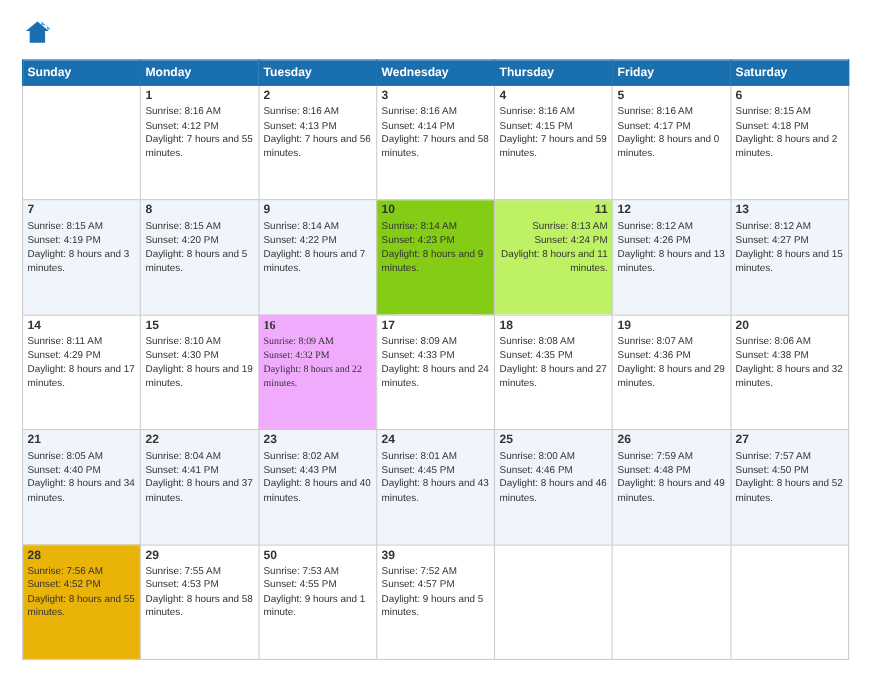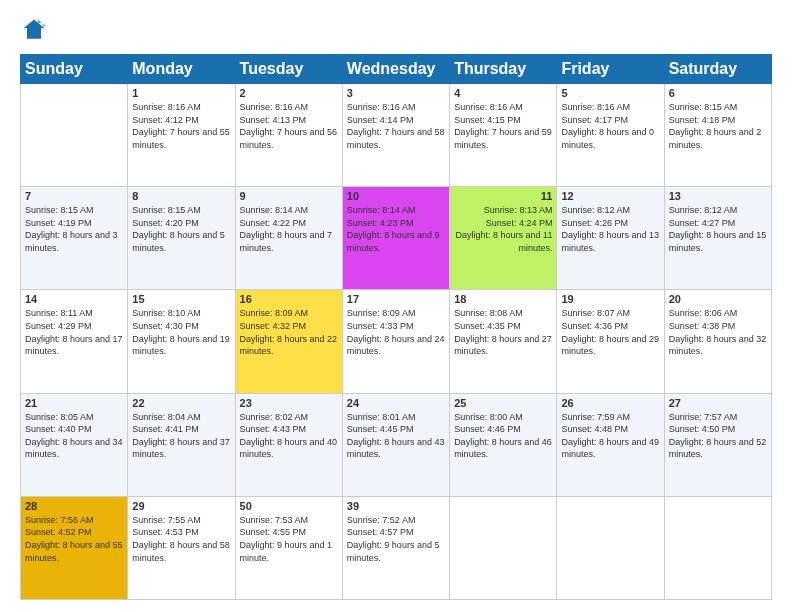--- a/index.html
+++ b/index.html
@@ -55,21 +55,21 @@
     .calendar {
       flex: 1;
       border: 1px solid #ccc;
       border-collapse: collapse;
       width: 100%;
       table-layout: fixed;
     }
     .calendar th {
       background-color: #1a6faf;
       color: #fff;
-      font-size: 16px;
+      font-size: 11px;
       font-weight: bold;
       padding: 5px 4px;
       text-align: left;
       border: 1px solid #1a6faf;
     }
     .calendar td {
       vertical-align: top;
       border: 1px solid #ccc;
       padding: 3px 4px;
       font-size: 9.5px;
@@ -163,21 +163,21 @@
             <div class="cell-text">Sunrise: 8:15 AM<br>Sunset: 4:19 PM<br>Daylight: 8 hours and 3 minutes.</div>
           </td>
           <td style="background-color: rgb(240, 245, 251);">
             <span class="day-number">8</span>
             <div class="cell-text">Sunrise: 8:15 AM<br>Sunset: 4:20 PM<br>Daylight: 8 hours and 5 minutes.</div>
           </td>
           <td style="background-color: rgb(240, 245, 251);">
             <span class="day-number">9</span>
             <div class="cell-text">Sunrise: 8:14 AM<br>Sunset: 4:22 PM<br>Daylight: 8 hours and 7 minutes.</div>
           </td>
-          <td style="background-color: #d946ef;">
+          <td style="background-color: #84cc16;">
             <span class="day-number">10</span>
             <div class="cell-text">Sunrise: 8:14 AM<br>Sunset: 4:23 PM<br>Daylight: 8 hours and 9 minutes.</div>
           </td>
           <td style="background-color: #bef264; text-align: right;">
             <span class="day-number">11</span>
             <div class="cell-text">Sunrise: 8:13 AM<br>Sunset: 4:24 PM<br>Daylight: 8 hours and 11 minutes.</div>
           </td>
           <td style="background-color: rgb(240, 245, 251);">
             <span class="day-number">12</span>
             <div class="cell-text">Sunrise: 8:12 AM<br>Sunset: 4:26 PM<br>Daylight: 8 hours and 13 minutes.</div>
@@ -189,21 +189,21 @@
         </tr>
         <tr>
           <td style="background-color: rgb(255, 255, 255);">
             <span class="day-number">14</span>
             <div class="cell-text">Sunrise: 8:11 AM<br>Sunset: 4:29 PM<br>Daylight: 8 hours and 17 minutes.</div>
           </td>
           <td style="background-color: rgb(255, 255, 255);">
             <span class="day-number">15</span>
             <div class="cell-text">Sunrise: 8:10 AM<br>Sunset: 4:30 PM<br>Daylight: 8 hours and 19 minutes.</div>
           </td>
-          <td style="background-color: #fde047;">
+          <td style="background-color: #f0abfc; font-family: Liberation Serif, serif;">
             <span class="day-number">16</span>
             <div class="cell-text">Sunrise: 8:09 AM<br>Sunset: 4:32 PM<br>Daylight: 8 hours and 22 minutes.</div>
           </td>
           <td style="background-color: rgb(255, 255, 255); border-radius: 21px;">
             <span class="day-number">17</span>
             <div class="cell-text">Sunrise: 8:09 AM<br>Sunset: 4:33 PM<br>Daylight: 8 hours and 24 minutes.</div>
           </td>
           <td style="background-color: rgb(255, 255, 255);">
             <span class="day-number">18</span>
             <div class="cell-text">Sunrise: 8:08 AM<br>Sunset: 4:35 PM<br>Daylight: 8 hours and 27 minutes.</div>

